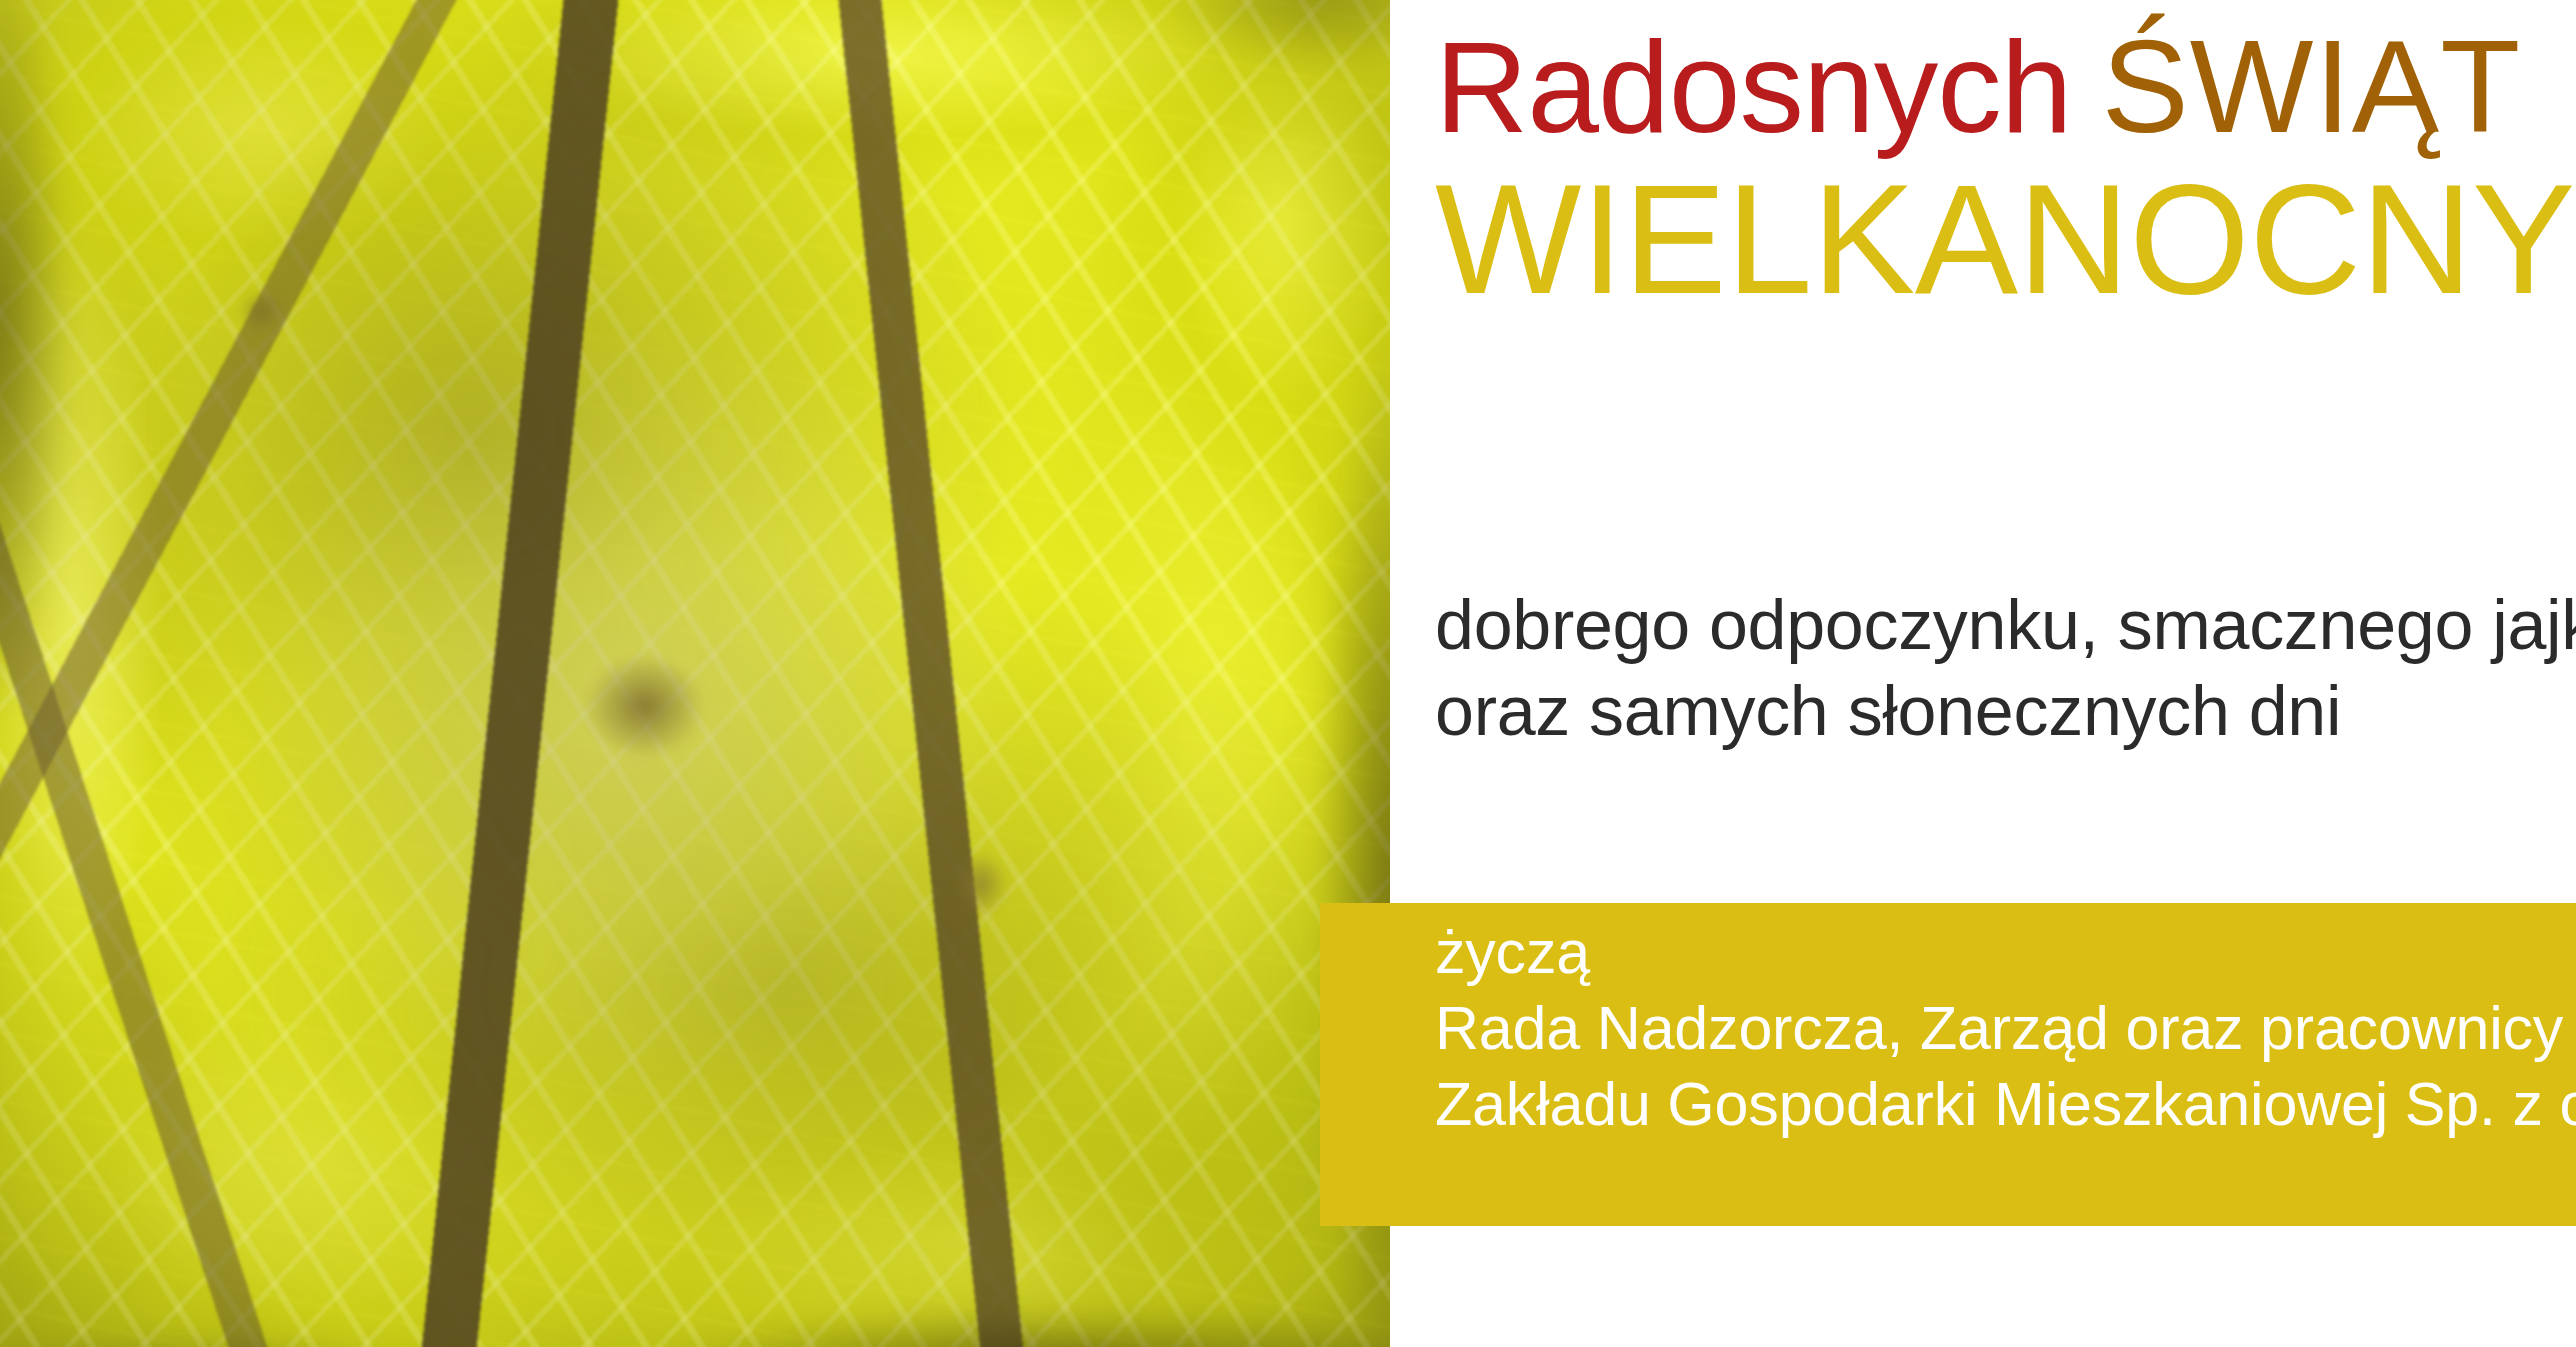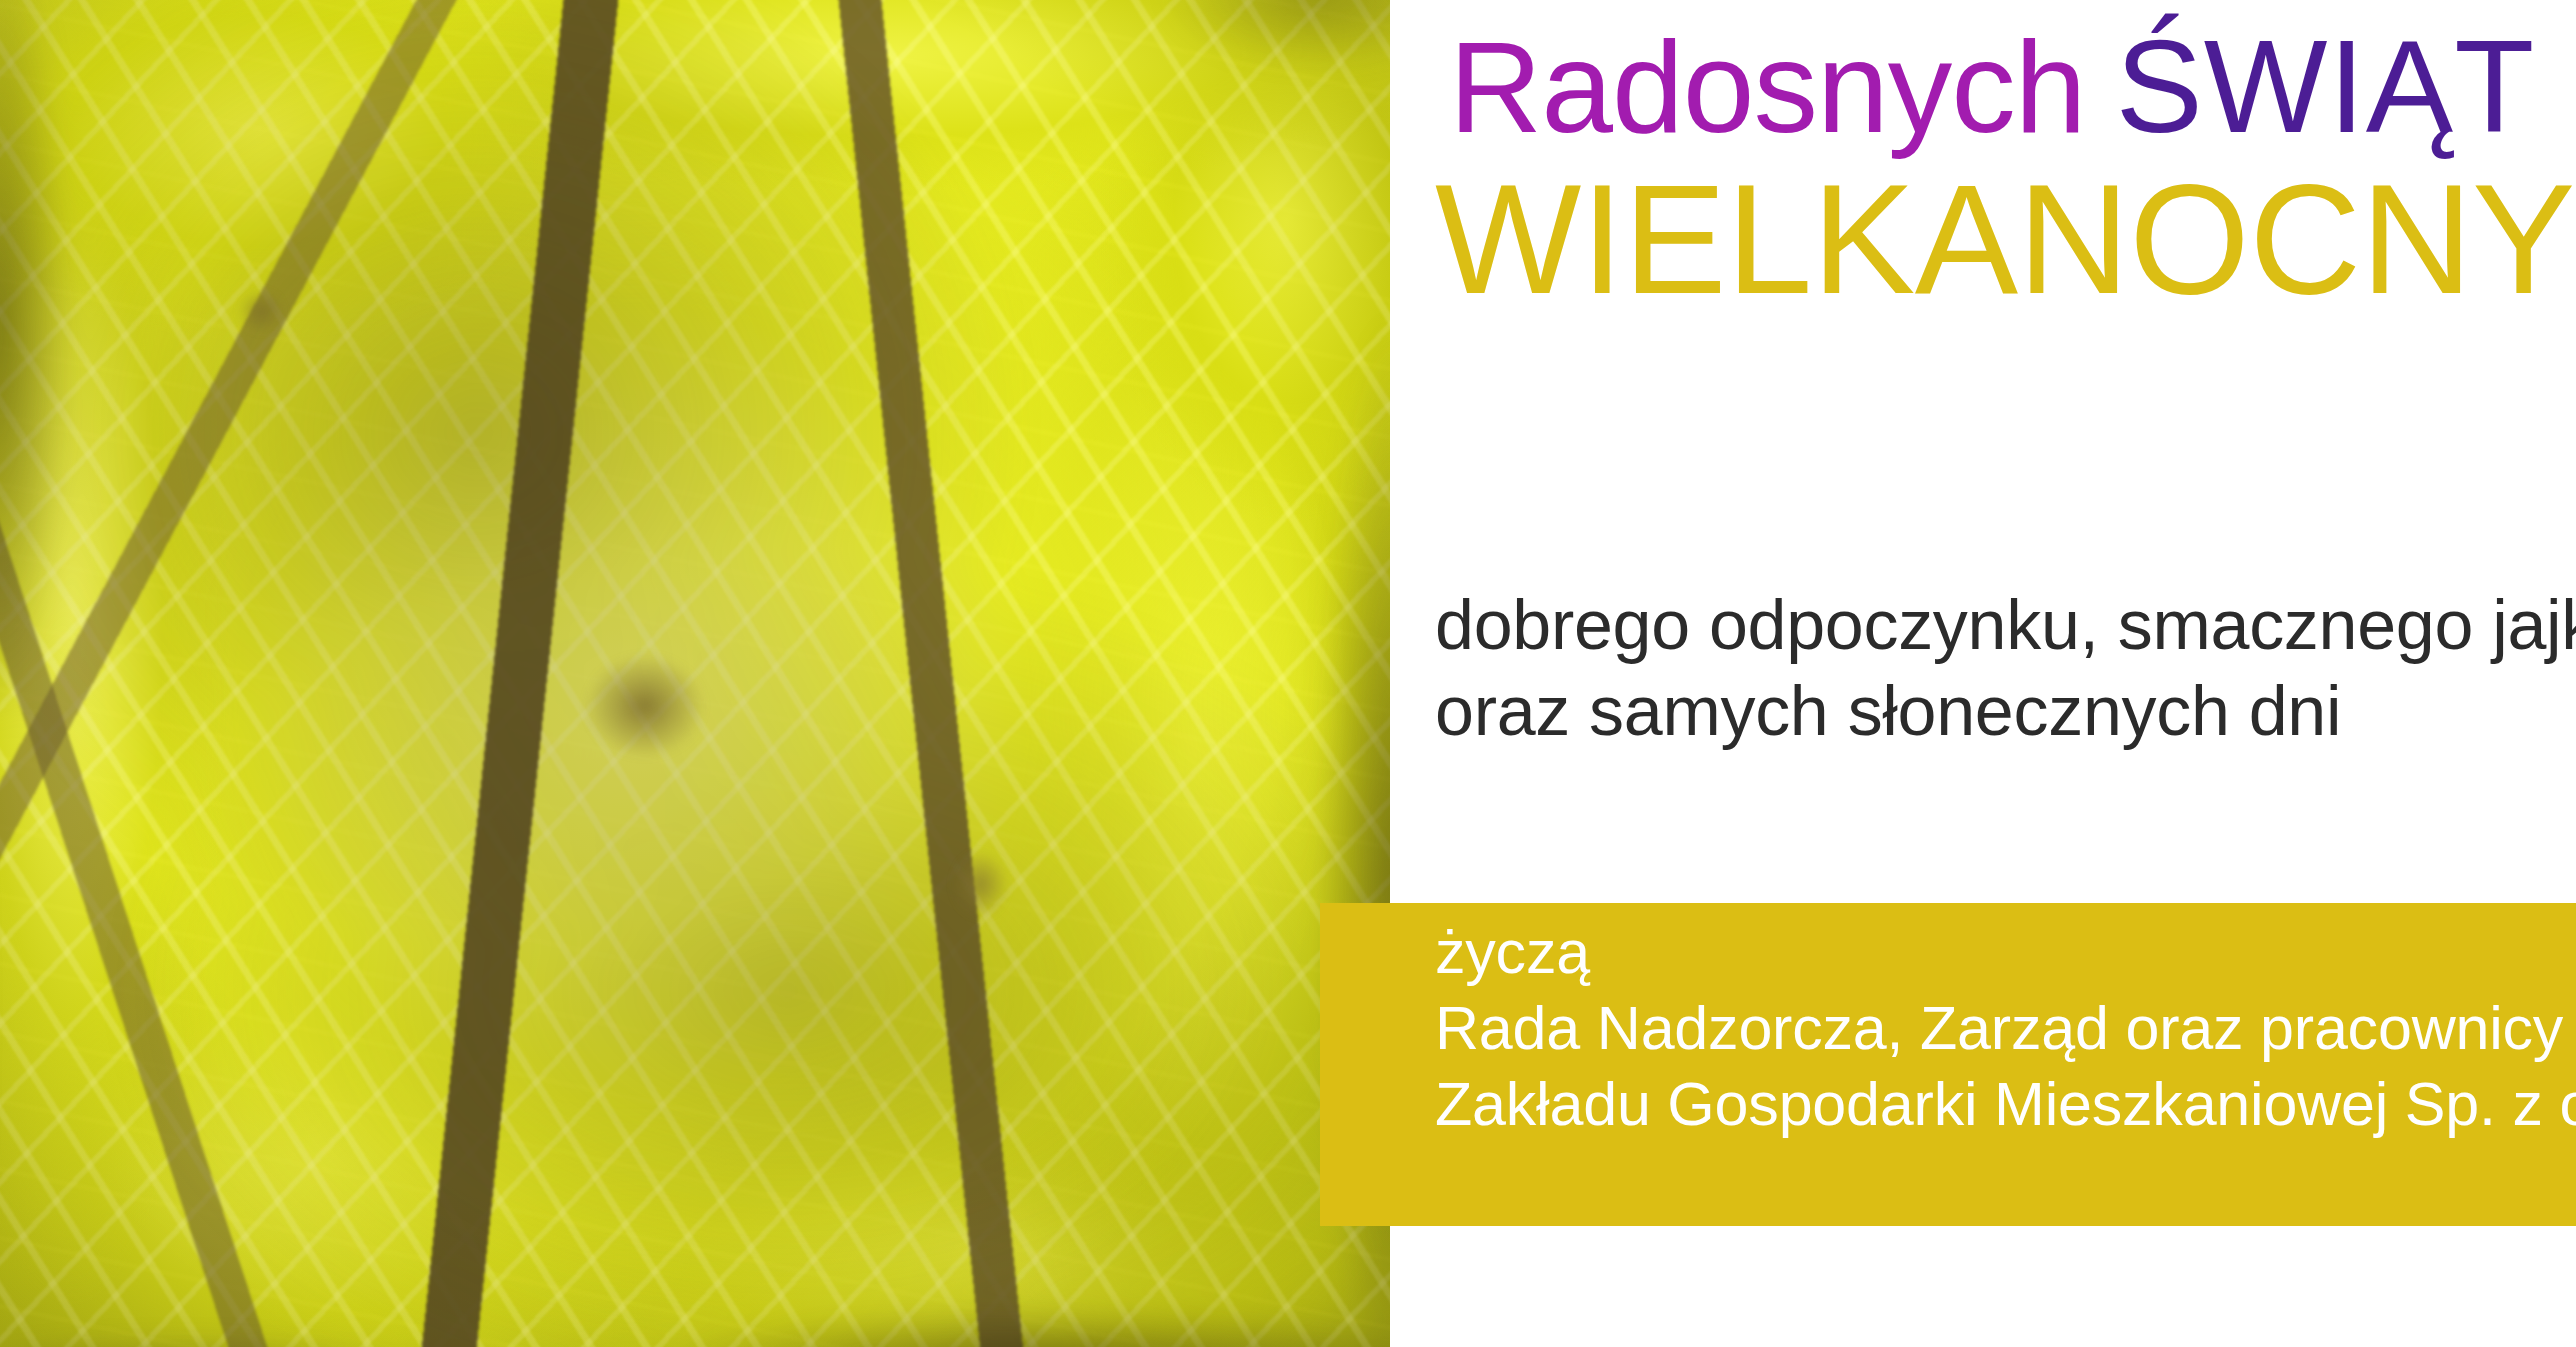--- a/index.html
+++ b/index.html
@@ -79,22 +79,22 @@
   
   #headline{
     position:absolute;left:1435px;top:20.6px;width:1953px;
     white-space:nowrap;
   }
   .line1{
     font-size:129px;line-height:131px;
     font-weight:400;letter-spacing:-1px;
     display:flex;align-items:baseline;gap:30px;
   }
-  .l1-dark{color:#a21caf;margin-left:14px;}
-  .l1-gold{color:#4c1d95;font-size:131px;letter-spacing:1px;}
+  .l1-dark{color:#b91c1c;}
+  .l1-gold{color:#a16207;font-size:131px;letter-spacing:1px;}
   .line2{
     margin-top:9.3px;
     font-size:155px;line-height:155px;
     color:#dbbe14;letter-spacing:-0.5px;font-weight:400;
   }
   #body-copy{
     position:absolute;left:1435px;top:582px;width:1953px;
     color:#2b2b2b;font-size:70px;line-height:86px;font-weight:400;
     letter-spacing:-0.3px;white-space:nowrap;
   }

